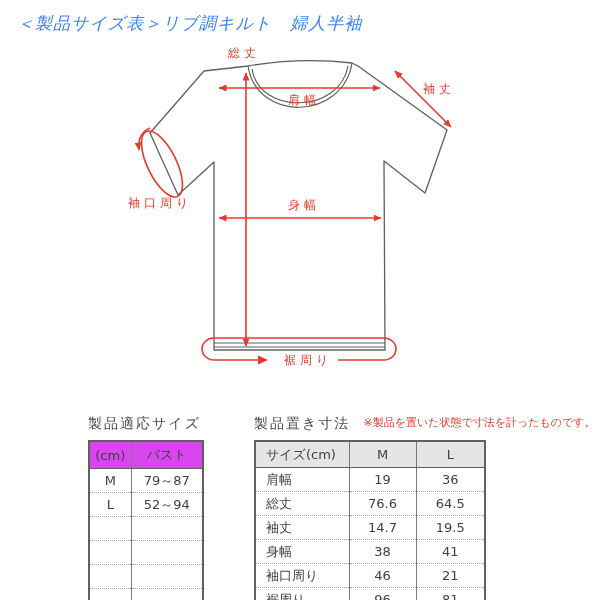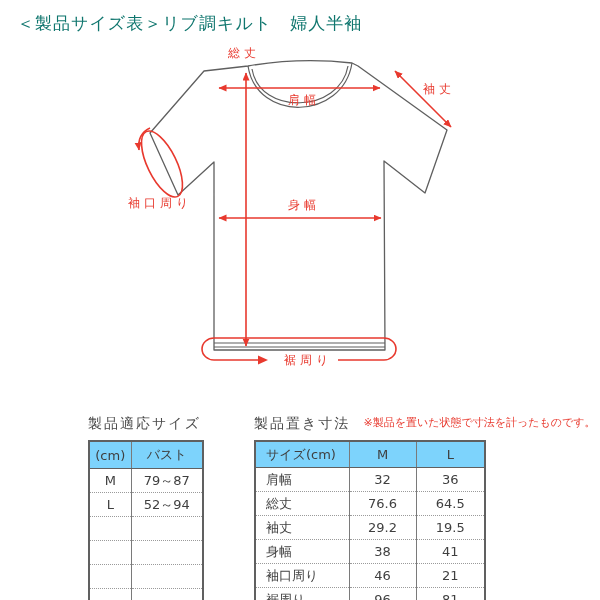--- a/index.html
+++ b/index.html
@@ -5,45 +5,45 @@
   html,body{margin:0;padding:0;}
   body{
     width:600px;height:600px;background:#ffffff;
     font-family:"DejaVu Sans","Liberation Sans",sans-serif;
     position:relative;overflow:hidden;
   }
   .page{position:relative;width:600px;height:600px;}
 
   .page-title{
     position:absolute;left:17px;top:12px;
-    font-size:17px;color:#0f766e;letter-spacing:1px;white-space:pre;
+    font-size:17px;color:#3b82f6;letter-spacing:1px;white-space:pre;font-style:italic;
   }
 
   .diagram-svg{position:absolute;left:0;top:0;width:600px;height:395px;}
   .shirt{fill:#ffffff;stroke:#5f5f5f;stroke-width:1.3;stroke-linejoin:round;}
   .shirt-line{fill:none;stroke:#5f5f5f;stroke-width:1.2;}
   .red-line{fill:none;stroke:#e8392e;stroke-width:1.6;}
   .red-fill{fill:#e8392e;stroke:none;}
   .red-label{fill:#e8392e;font-size:12px;letter-spacing:4px;}
 
   .tbl-block{position:absolute;margin-top:20px;}
   .tbl-title{font-size:14px;color:#4a4a4a;letter-spacing:2px;display:inline-block;}
   .tbl-note{font-size:11px;color:#e8392e;margin-left:8px;display:inline-block;vertical-align:2px;}
 
   table{border-collapse:collapse;table-layout:fixed;margin-top:7px;}
   th,td{padding:0;font-weight:normal;font-size:13px;color:#3f3f3f;height:23px;}
 
   .fit-table{width:114px;border:2px solid #606060;}
   .fit-table th,.fit-table td{border-left:1px solid #7a7a7a;text-align:center;}
-  .fit-table thead th{background:#7dd3fc;height:26px;border-bottom:1px solid #606060;}
+  .fit-table thead th{background:#d946ef;height:26px;border-bottom:1px solid #606060;}
   .fit-table tbody td{border-top:1px dotted #9a9a9a;}
 
   .spec-table{width:230px;border:2px solid #606060;}
   .spec-table th,.spec-table td{border-left:1px solid #7a7a7a;text-align:center;}
-  .spec-table thead th{background:#7dd3fc;height:25px;border-bottom:1px solid #606060;}
+  .spec-table thead th{background:#e5e5e5;height:25px;border-bottom:1px solid #606060;}
   .spec-table tbody td{border-top:1px dotted #9a9a9a;}
   .cell-label{text-align:left !important;padding-left:10px !important;}
 </style>
 </head>
 <body>
 
 <div class="page">
 
   <div class="page-title">＜製品サイズ表＞リブ調キルト　婦人半袖</div>
 
@@ -134,31 +134,31 @@
       <thead>
         <tr>
           <th class="cell-label">サイズ(cm)</th>
           <th>M</th>
           <th>L</th>
         </tr>
       </thead>
       <tbody>
         <tr>
           <td class="cell-label">肩幅</td>
-          <td>32</td>
+          <td>19</td>
           <td>36</td>
         </tr>
         <tr>
           <td class="cell-label">総丈</td>
           <td>76.6</td>
           <td>64.5</td>
         </tr>
         <tr>
           <td class="cell-label">袖丈</td>
-          <td>29.2</td>
+          <td>14.7</td>
           <td>19.5</td>
         </tr>
         <tr>
           <td class="cell-label">身幅</td>
           <td>38</td>
           <td>41</td>
         </tr>
         <tr>
           <td class="cell-label">袖口周り</td>
           <td>46</td>

